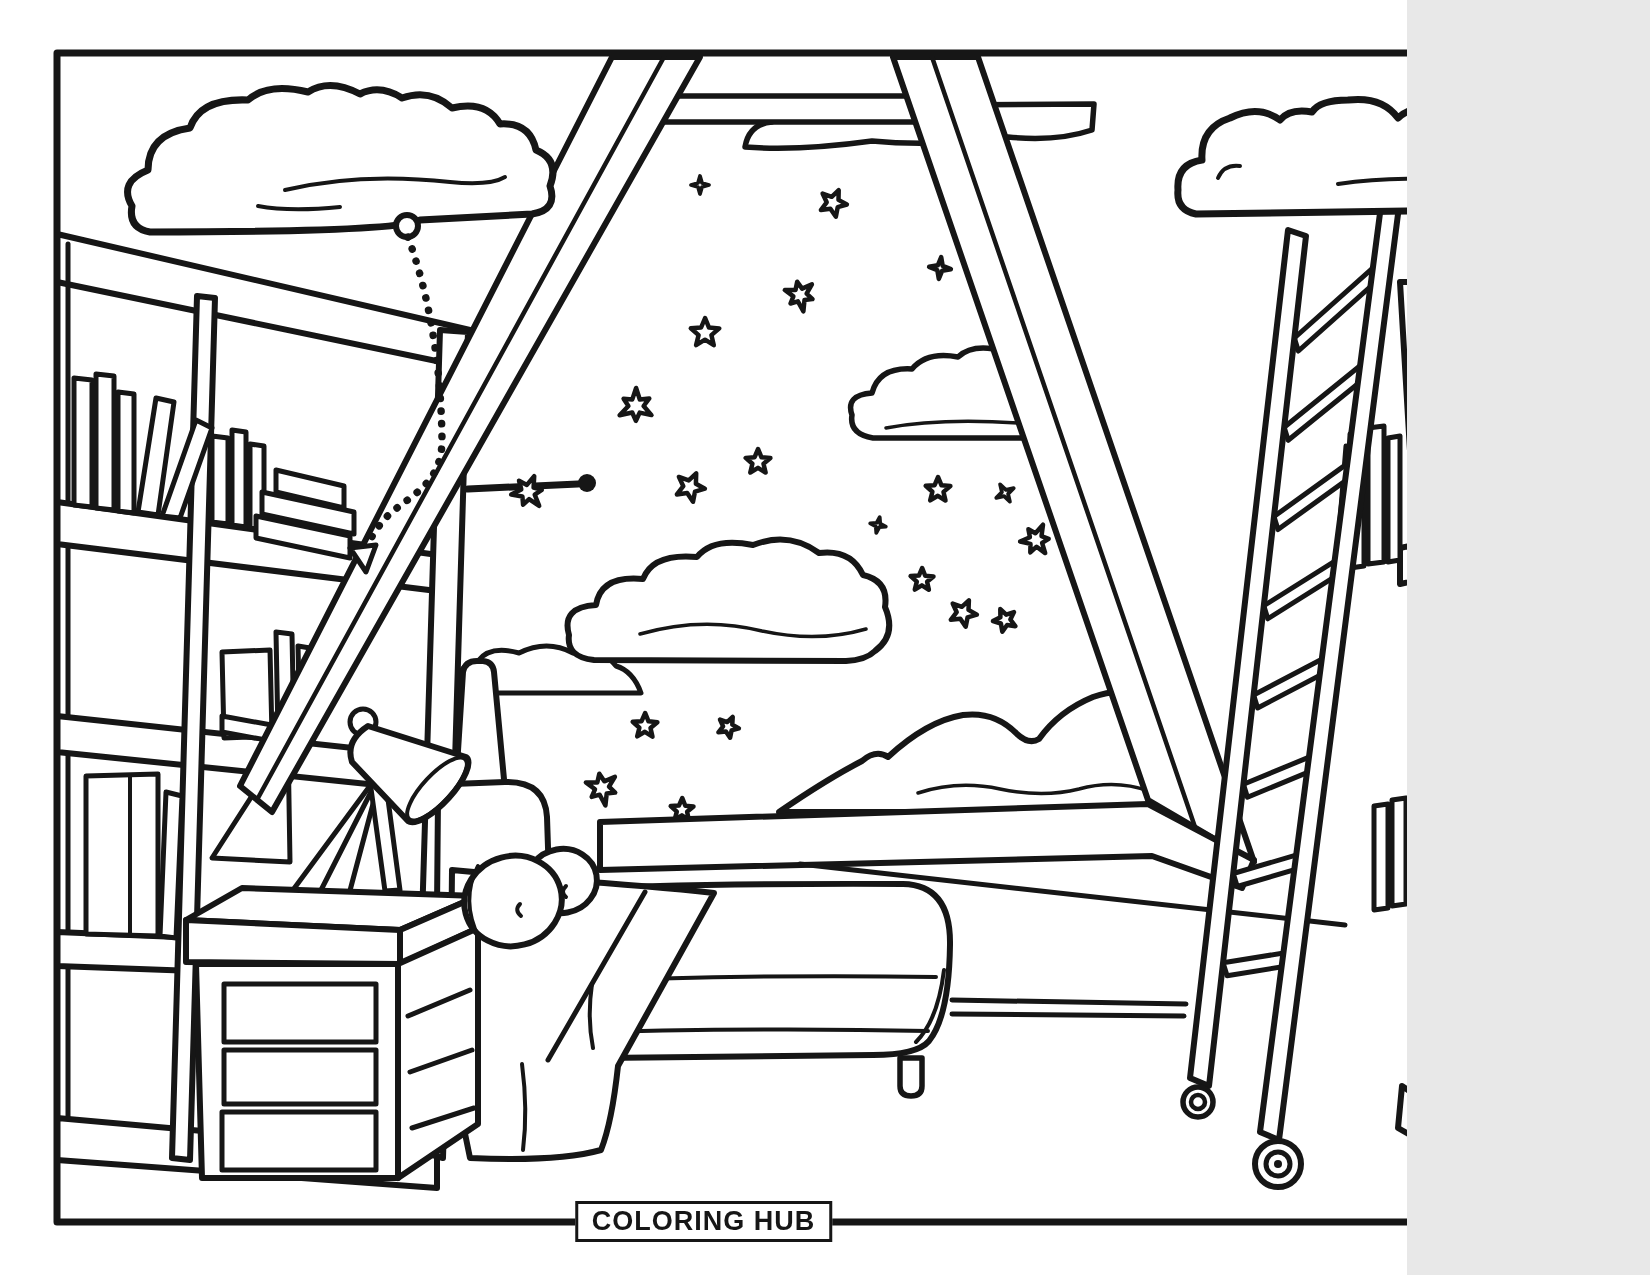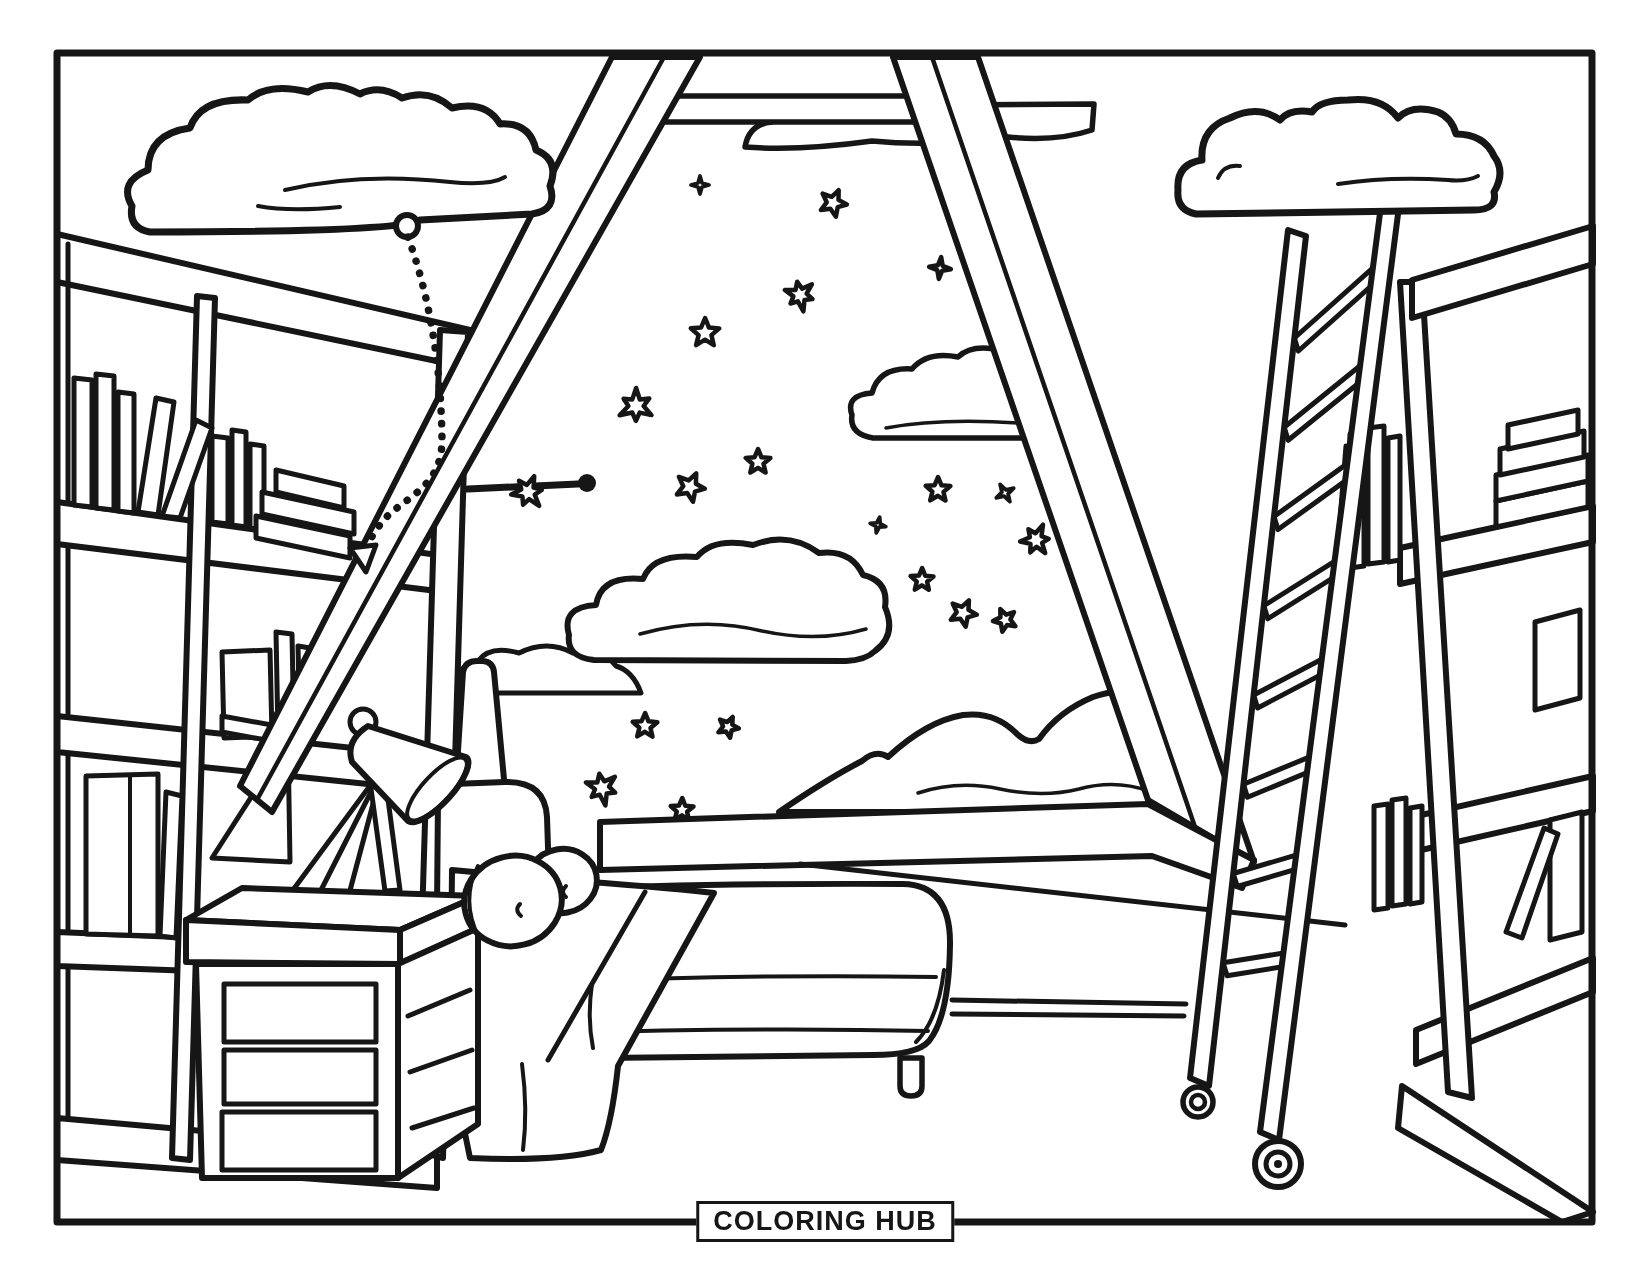--- a/index.html
+++ b/index.html
@@ -1,16 +1,16 @@
 <!DOCTYPE html>
 <html><head>
 <meta charset="utf-8">
 <style>
   html,body{margin:0;padding:0;background:#e8e8e8;}
-  .canvas{position:relative;width:1650px;height:1275px;background:#ffffff;overflow:hidden;
+  .canvas{position:relative;width:1407px;height:1275px;background:#ffffff;overflow:hidden;
           font-family:"Liberation Sans", sans-serif;}
   svg{position:absolute;left:0;top:0;}
   .footer-badge{position:absolute;top:1201px;left:50%;transform:translateX(-50%);
     background:#ffffff;border:3.5px solid #161616;color:#161616;
     font-weight:bold;font-size:27px;letter-spacing:1px;padding:2px 14px;white-space:nowrap;}
 </style>
 </head>
 <body>
 
 <div class="canvas">

